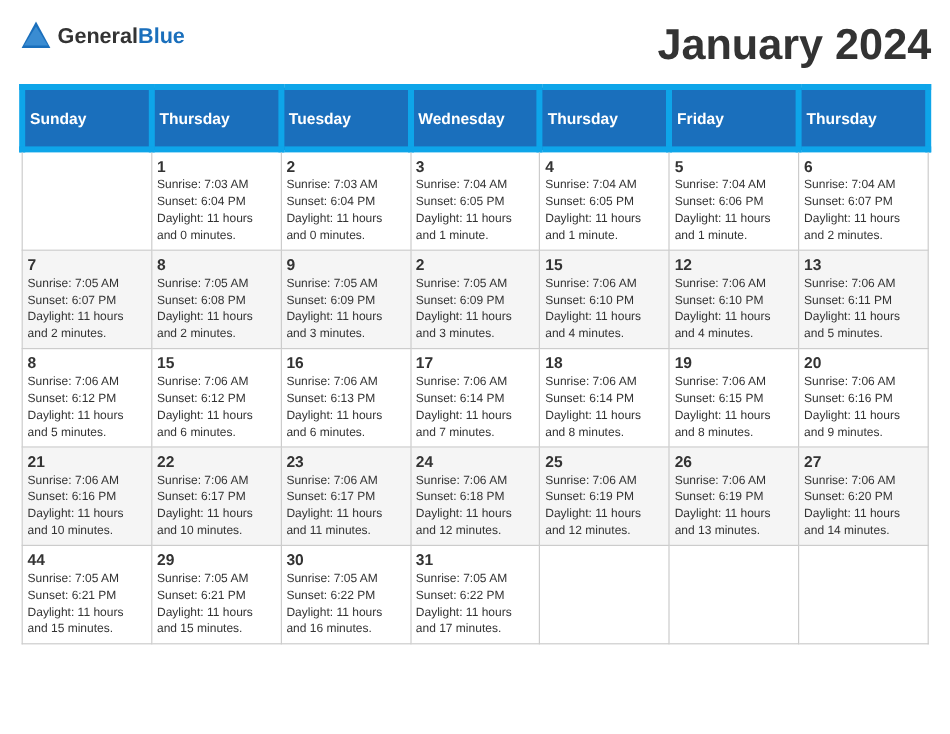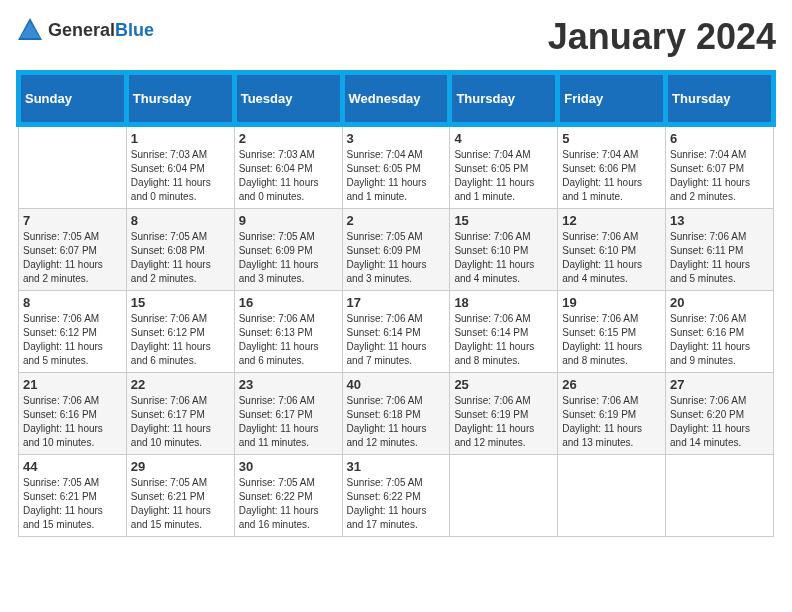--- a/index.html
+++ b/index.html
@@ -220,21 +220,21 @@
         </td>
         <td>
           <span class="day-number">22</span>
           <div class="day-info">Sunrise: 7:06 AM<br>Sunset: 6:17 PM<br>Daylight: 11 hours and 10 minutes.</div>
         </td>
         <td>
           <span class="day-number">23</span>
           <div class="day-info">Sunrise: 7:06 AM<br>Sunset: 6:17 PM<br>Daylight: 11 hours and 11 minutes.</div>
         </td>
         <td>
-          <span class="day-number">40</span>
+          <span class="day-number">24</span>
           <div class="day-info">Sunrise: 7:06 AM<br>Sunset: 6:18 PM<br>Daylight: 11 hours and 12 minutes.</div>
         </td>
         <td>
           <span class="day-number">25</span>
           <div class="day-info">Sunrise: 7:06 AM<br>Sunset: 6:19 PM<br>Daylight: 11 hours and 12 minutes.</div>
         </td>
         <td>
           <span class="day-number">26</span>
           <div class="day-info">Sunrise: 7:06 AM<br>Sunset: 6:19 PM<br>Daylight: 11 hours and 13 minutes.</div>
         </td>

